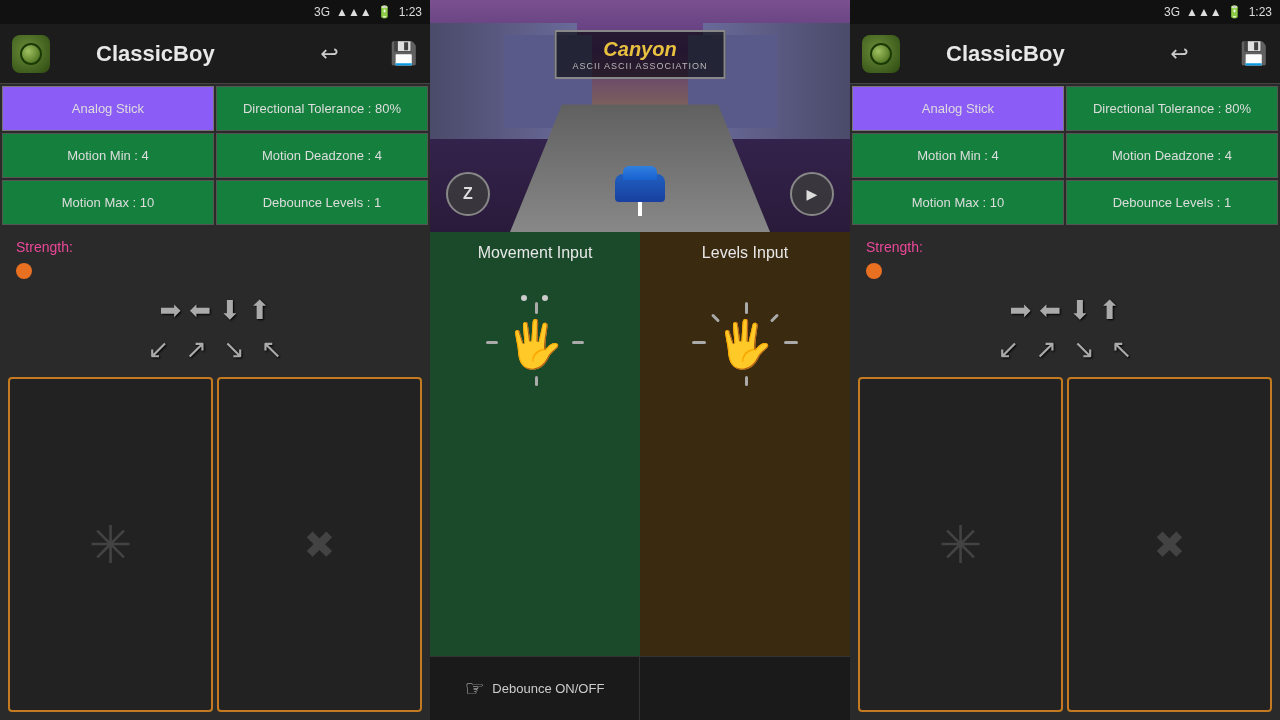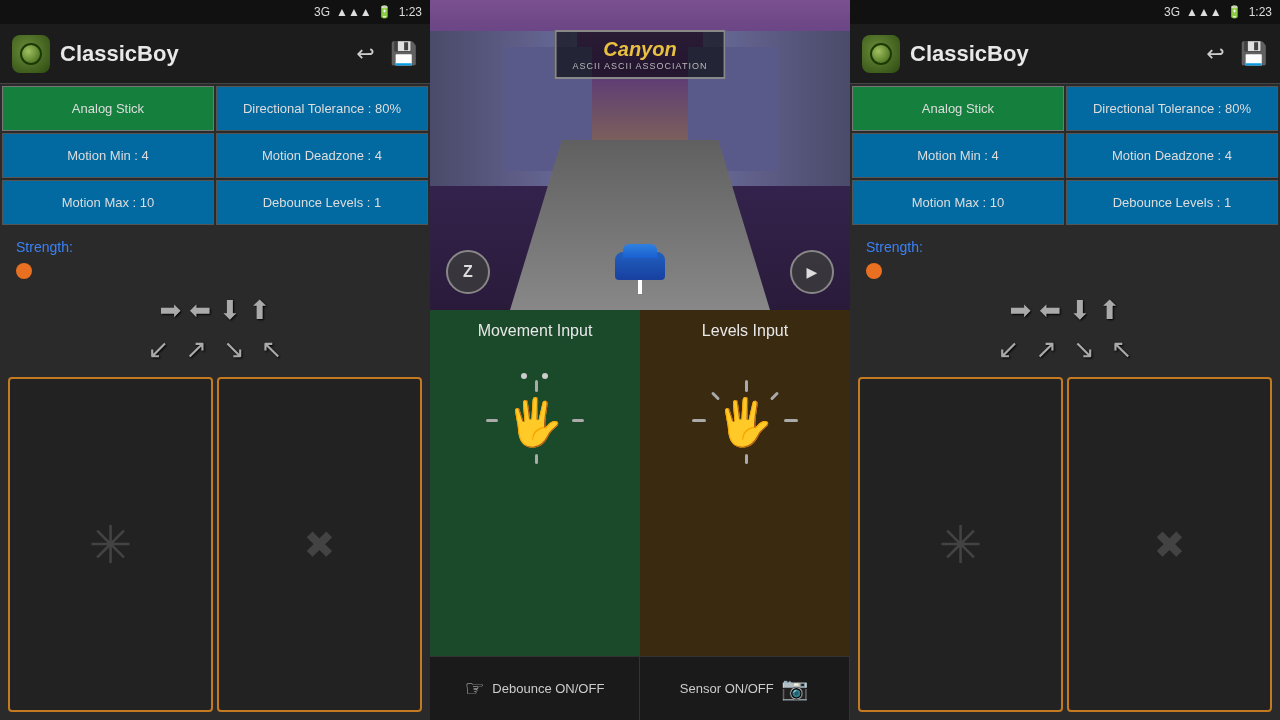--- a/index.html
+++ b/index.html
@@ -22,20 +22,21 @@
       flex-shrink: 0;
     }
 
     .panel-header {
       background: #1c1c1c;
       height: 60px;
       display: flex;
       align-items: center;
       padding: 0 12px;
       border-bottom: 1px solid #444;
+      gap: 36px;
     }
 
     .app-icon {
       width: 38px;
       height: 38px;
       border-radius: 8px;
       background: radial-gradient(circle at 40% 40%, #6b8c3a, #2d4a10);
       display: flex;
       align-items: center;
       justify-content: center;
@@ -79,37 +80,37 @@
     }
 
     .controls-grid {
       display: grid;
       grid-template-columns: 1fr 1fr;
       gap: 2px;
       padding: 2px;
     }
 
     .ctrl-btn {
-      background: #0369a1;
+      background: #15803d;
       color: #ddd;
       text-align: center;
       padding: 14px 8px;
       font-size: 13px;
       cursor: pointer;
       border: 1px solid #555;
     }
 
     .ctrl-btn.active {
-      background: #15803d;
+      background: #8b5cf6;
       border-color: #777;
     }
 
     .strength-area {
       padding: 12px 16px;
-      color: #3b82f6;
+      color: #ec4899;
       font-size: 14px;
     }
 
     .orange-dot {
       width: 16px;
       height: 16px;
       border-radius: 50%;
       background: #e87020;
       margin-top: 8px;
     }
@@ -159,21 +160,21 @@
       width: 420px;
       height: 720px;
       background: #111;
       display: flex;
       flex-direction: column;
       flex-shrink: 0;
     }
 
     .game-screen {
       width: 100%;
-      height: 310px;
+      height: 232px;
       background: linear-gradient(180deg, #5a3a7a 0%, #3a2a5a 30%, #2a1a3a 100%);
       position: relative;
       overflow: hidden;
     }
 
     .game-screen-inner {
       width: 100%;
       height: 100%;
       position: relative;
     }
@@ -479,24 +480,20 @@
         <span style="font-size:46px;color:#777;position:relative;z-index:2;">🖐</span>
       </div>
     </div>
   </div>
 
   <div class="bottom-bar">
     <div class="bottom-btn">
       <span class="bottom-icon">☞</span>
       <span>Debounce ON/OFF</span>
     </div>
-    <div class="bottom-btn">
-      <span>Sensor ON/OFF</span>
-      <span class="bottom-icon">📷</span>
-    </div>
   </div>
 </div>
 
 <div class="right-panel panel">
 
   <div class="status-bar status-bar-top">
     <span>3G</span>
     <span>▲▲▲</span>
     <span>🔋</span>
     <span>1:23</span>

